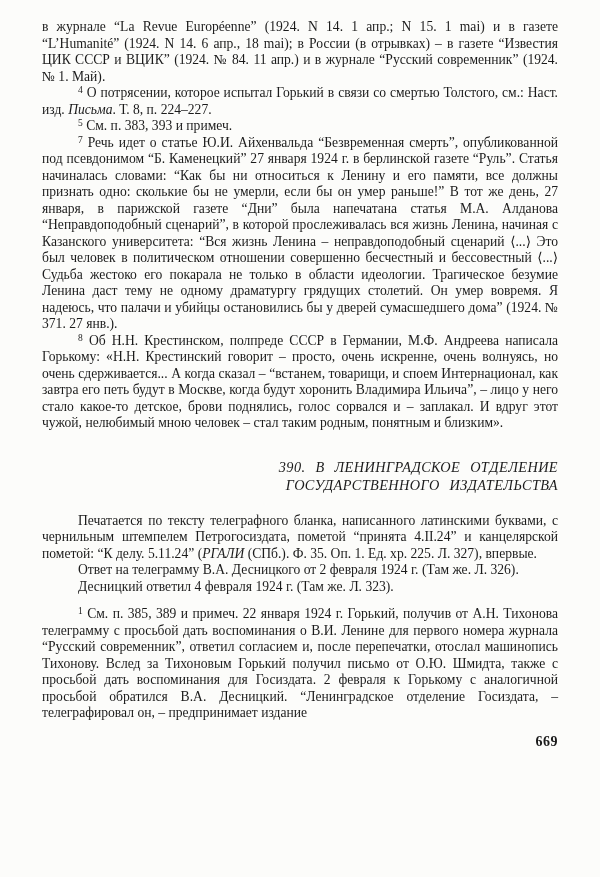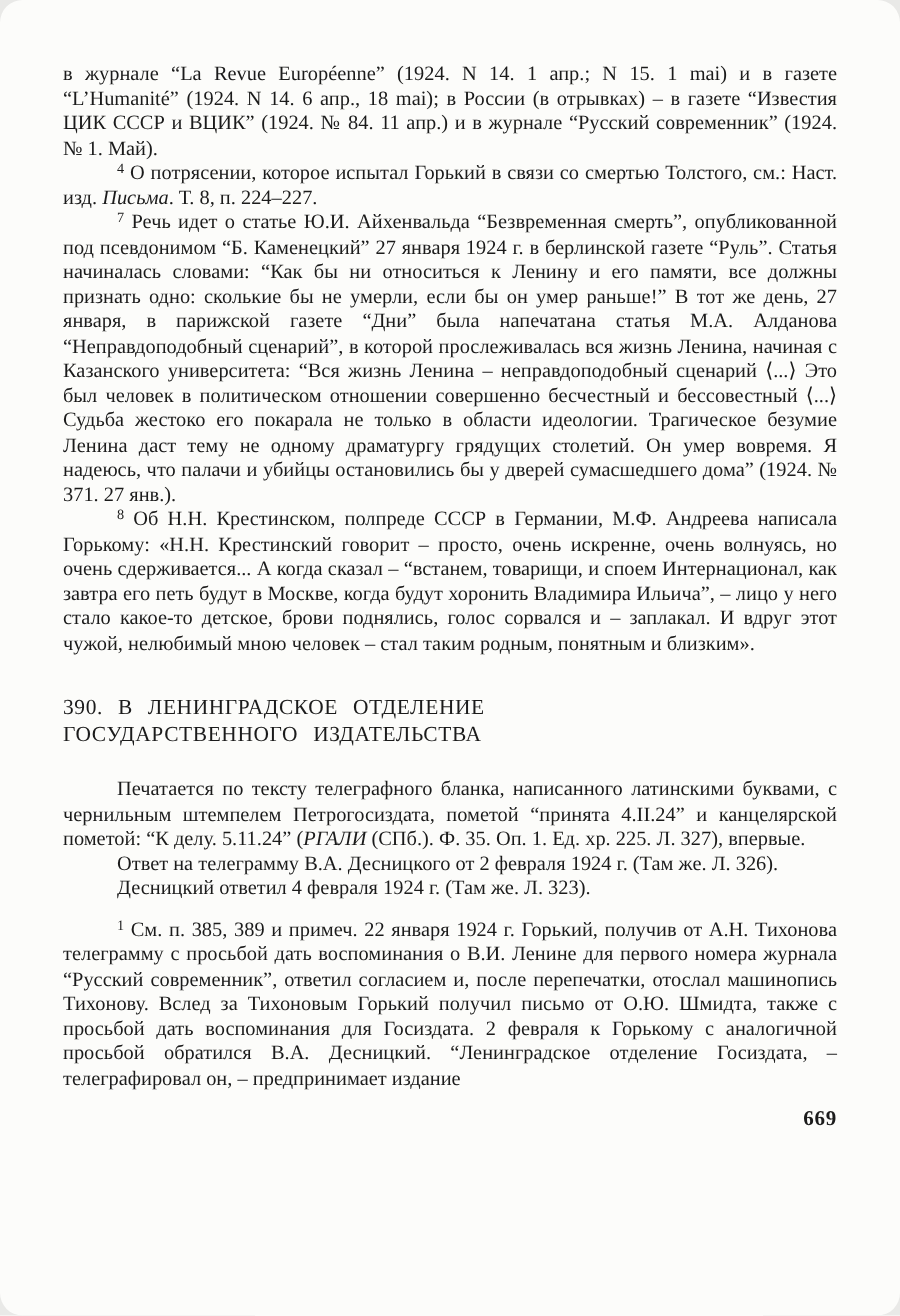--- a/index.html
+++ b/index.html
@@ -6,63 +6,64 @@
   body{
     width:600px;height:877px;
     background:#e9e9e7;
     font-family:"Liberation Serif","DejaVu Serif",serif;
   }
   .page{
     width:600px;height:877px;
     box-sizing:border-box;
     background:var(--paper,#fcfcfa);
     color:var(--ink,#1b1b1b);
-    padding:41px 42px 0 42px;
+    padding:19px 42px 0 42px;
     font-size:13.6px;
     line-height:16.5px;
     overflow:hidden;
-    border-radius:15px;
   }
   .para{
     margin:0;
     text-align:justify;
     text-justify:inter-word;
   }
   .para.indent{text-indent:36px;}
   .para sup{
     font-size:9.5px;
     line-height:0;
     vertical-align:baseline;
     position:relative;
     top:-4px;
   }
   .para i{font-style:italic;}
   .heading{
-    text-align:left;
+    text-align:right;
     font-size:14.3px;
     line-height:18px;
     letter-spacing:0.4px;
     word-spacing:6px;
     margin:26px 0 19px 0;
+    font-style:italic;
   }
   .page-number{
     text-align:right;
     font-weight:bold;
     font-size:14px;
     margin-top:12px;
     letter-spacing:0.5px;
   }
 </style>
 </head>
 <body>
 
 <div class="page" style="--paper: #fcfcfa; --ink: #1b1b1b;">
   <div>
       <p class="para"><span>в журнале “La Revue Européenne” (1924. N 14. 1 апр.; N 15. 1 mai) и в газете “L’Humanité” (1924. N 14. 6 апр., 18 mai); в России (в отрывках) – в газете “Известия ЦИК СССР и ВЦИК” (1924. № 84. 11 апр.) и в журнале “Русский современник” (1924. № 1. Май).</span></p>
       <p class="para indent"><sup>4</sup><span> О потрясении, которое испытал Горький в связи со смертью Толстого, см.: Наст. изд. </span><i>Письма</i><span>. Т. 8, п. 224–227.</span></p>
+      <p class="para indent"><sup>5</sup><span> См. п. 383, 393 и примеч.</span></p>
       <p class="para indent"><sup>7</sup><span> Речь идет о статье Ю.И. Айхенвальда “Безвременная смерть”, опубликованной под псевдонимом “Б. Каменецкий” 27 января 1924 г. в берлинской газете “Руль”. Статья начиналась словами: “Как бы ни относиться к Ленину и его памяти, все должны признать одно: сколькие бы не умерли, если бы он умер раньше!” В тот же день, 27 января, в парижской газете “Дни” была напечатана статья М.А. Алданова “Неправдоподобный сценарий”, в которой прослеживалась вся жизнь Ленина, начиная с Казанского университета: “Вся жизнь Ленина – неправдоподобный сценарий ⟨...⟩ Это был человек в политическом отношении совершенно бесчестный и бессовестный ⟨...⟩ Судьба жестоко его покарала не только в области идеологии. Трагическое безумие Ленина даст тему не одному драматургу грядущих столетий. Он умер вовремя. Я надеюсь, что палачи и убийцы остановились бы у дверей сумасшедшего дома” (1924. № 371. 27 янв.).</span></p>
       <p class="para indent"><sup>8</sup><span> Об Н.Н. Крестинском, полпреде СССР в Германии, М.Ф. Андреева написала Горькому: «Н.Н. Крестинский говорит – просто, очень искренне, очень волнуясь, но очень сдерживается... А когда сказал – “встанем, товарищи, и споем Интернационал, как завтра его петь будут в Москве, когда будут хоронить Владимира Ильича”, – лицо у него стало какое-то детское, брови поднялись, голос сорвался и – заплакал. И вдруг этот чужой, нелюбимый мною человек – стал таким родным, понятным и близким».</span></p>
       <div class="heading">
         <div>390. В  ЛЕНИНГРАДСКОЕ  ОТДЕЛЕНИЕ</div>
         <div>ГОСУДАРСТВЕННОГО  ИЗДАТЕЛЬСТВА</div>
       </div>
       <p class="para indent"><span>Печатается по тексту телеграфного бланка, написанного латинскими буквами, с чернильным штемпелем Петрогосиздата, пометой “принята 4.II.24” и канцелярской пометой: “К делу. 5.11.24” (</span><i>РГАЛИ</i><span> (СПб.). Ф. 35. Оп. 1. Ед. хр. 225. Л. 327), впервые.</span></p>
       <p class="para indent"><span>Ответ на телеграмму В.А. Десницкого от 2 февраля 1924 г. (Там же. Л. 326).</span></p>
       <p class="para indent"><span>Десницкий ответил 4 февраля 1924 г. (Там же. Л. 323).</span></p>
       <p class="para indent" style="margin-top: 11px;"><sup>1</sup><span> См. п. 385, 389 и примеч. 22 января 1924 г. Горький, получив от А.Н. Тихонова телеграмму с просьбой дать воспоминания о В.И. Ленине для первого номера журнала “Русский современник”, ответил согласием и, после перепечатки, отослал машинопись Тихонову. Вслед за Тихоновым Горький получил письмо от О.Ю. Шмидта, также с просьбой дать воспоминания для Госиздата. 2 февраля к Горькому с аналогичной просьбой обратился В.А. Десницкий. “Ленинградское отделение Госиздата, – телеграфировал он, – предпринимает издание</span></p>

